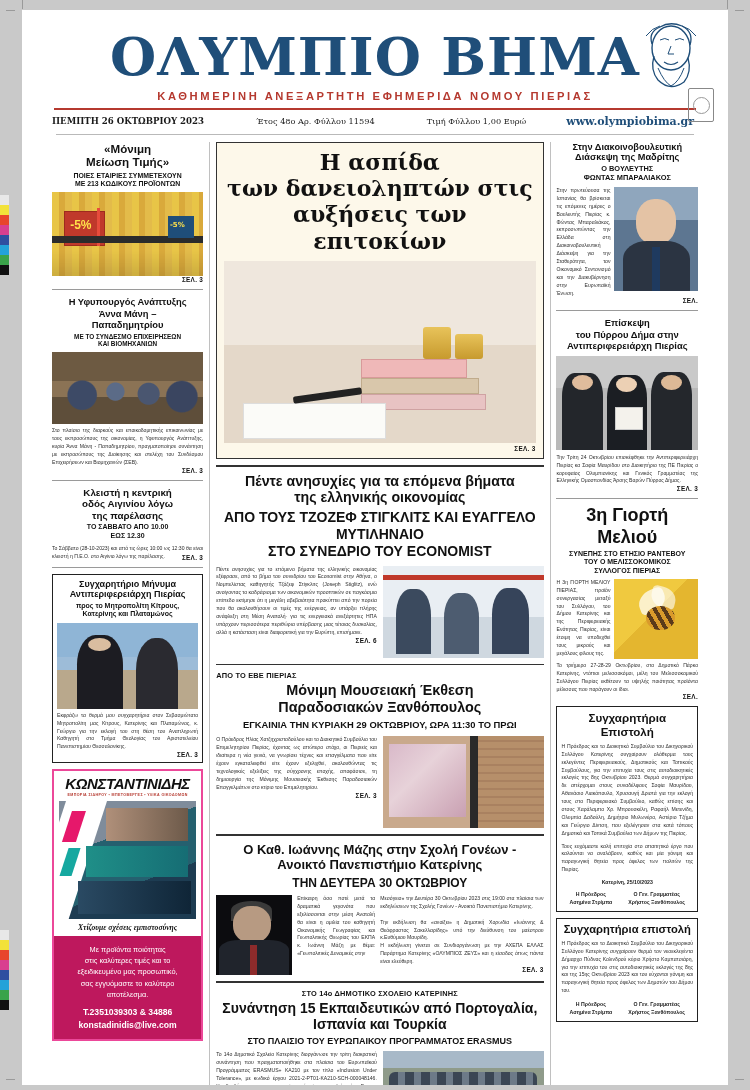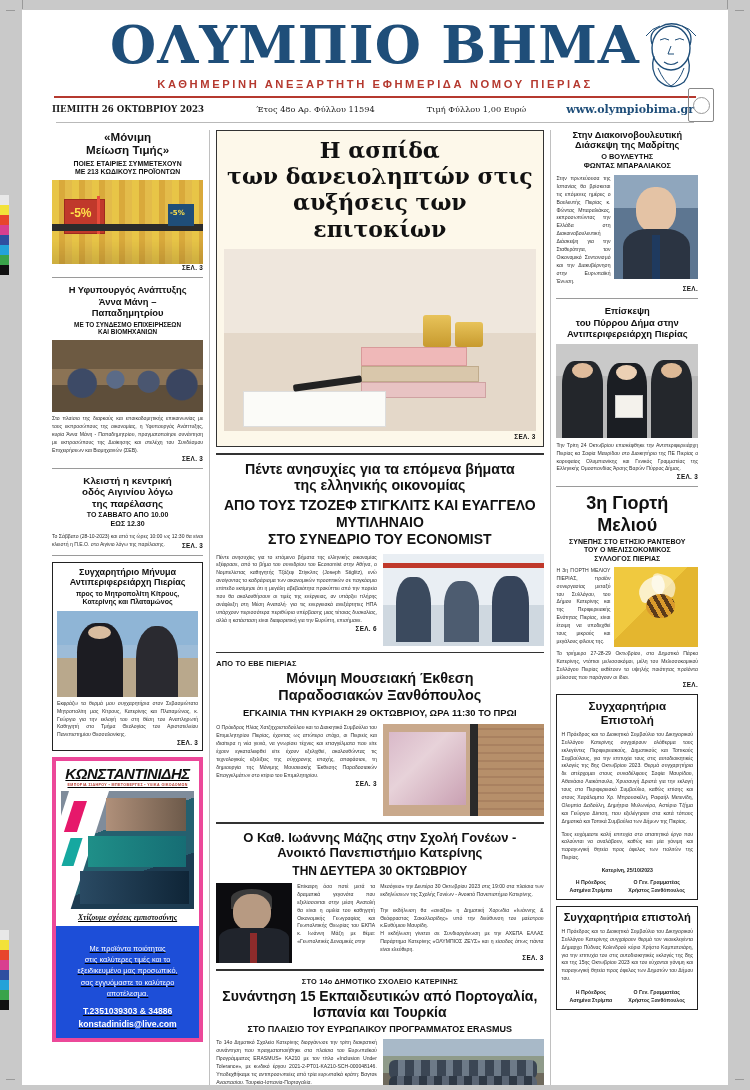--- a/index.html
+++ b/index.html
@@ -23,21 +23,21 @@
   
   .crop { position:absolute; background:#9a9a9a; }
   .crop.h { width:9px; height:1px; }
   .crop.v { width:1px; height:9px; }
 
   
   .regbar { position:absolute; left:0; width:9px; }
   .regbar div { height:10px; }
 
   
-  .masthead { position:relative; padding-top:8px; }
+  .masthead { position:relative; padding-top:20px; }
   .mast-title {
     text-align:center;
     font-family: "DejaVu Serif", serif;
     font-weight:bold;
     font-size:53px;
     letter-spacing:1px;
     color:#1f4e79;
     line-height:1.0;
     white-space:nowrap;
   }
@@ -259,23 +259,22 @@
 
   .ph-group {
     background:linear-gradient(180deg,#a8b9c8 0 30%,#8f9b8a 30% 60%,#6f6a5d 60% 100%);
     position:relative;
   }
   .ph-group .r1{position:absolute;left:4%;top:36%;width:92%;height:34%;background:repeating-linear-gradient(90deg,#3b4654 0 9px,#6d7a88 9px 16px);border-radius:6px;}
   .ph-group .r2{position:absolute;left:4%;top:66%;width:92%;height:30%;background:repeating-linear-gradient(90deg,#2e3845 0 8px,#5a6574 8px 15px);border-radius:6px;}
 
   
   .ad {
-    border:4px solid #ec4899;
+    border:2px solid #ec4899;
     background:#ffffff;
-    text-decoration:underline;
   }
   .ad-logo {
     font-family:"Liberation Sans", sans-serif;
     font-weight:bold;
     font-style:italic;
     font-size:15px;
     color:#111;
     text-align:center;
     letter-spacing:-0.4px;
     padding-top:4px;
@@ -303,24 +302,24 @@
   .ad-slogan {
     text-align:center;
     font-family:"Liberation Serif", serif;
     font-style:italic;
     font-weight:bold;
     font-size:7.6px;
     color:#111;
     padding:4px 0 4px 0;
   }
   .ad-dark {
-    background:#1d4ed8;
+    background:#be185d;
     color:#fff;
     text-align:center;
-    padding:17px 4px 7px 4px;
+    padding:8px 4px 7px 4px;
   }
   .ad-dark .t1 {
     font-family:"Liberation Sans", sans-serif;
     font-size:7.4px;
     line-height:1.5;
   }
   .ad-dark .t2 {
     font-family:"Liberation Sans", sans-serif;
     font-weight:bold;
     font-size:8.6px;

